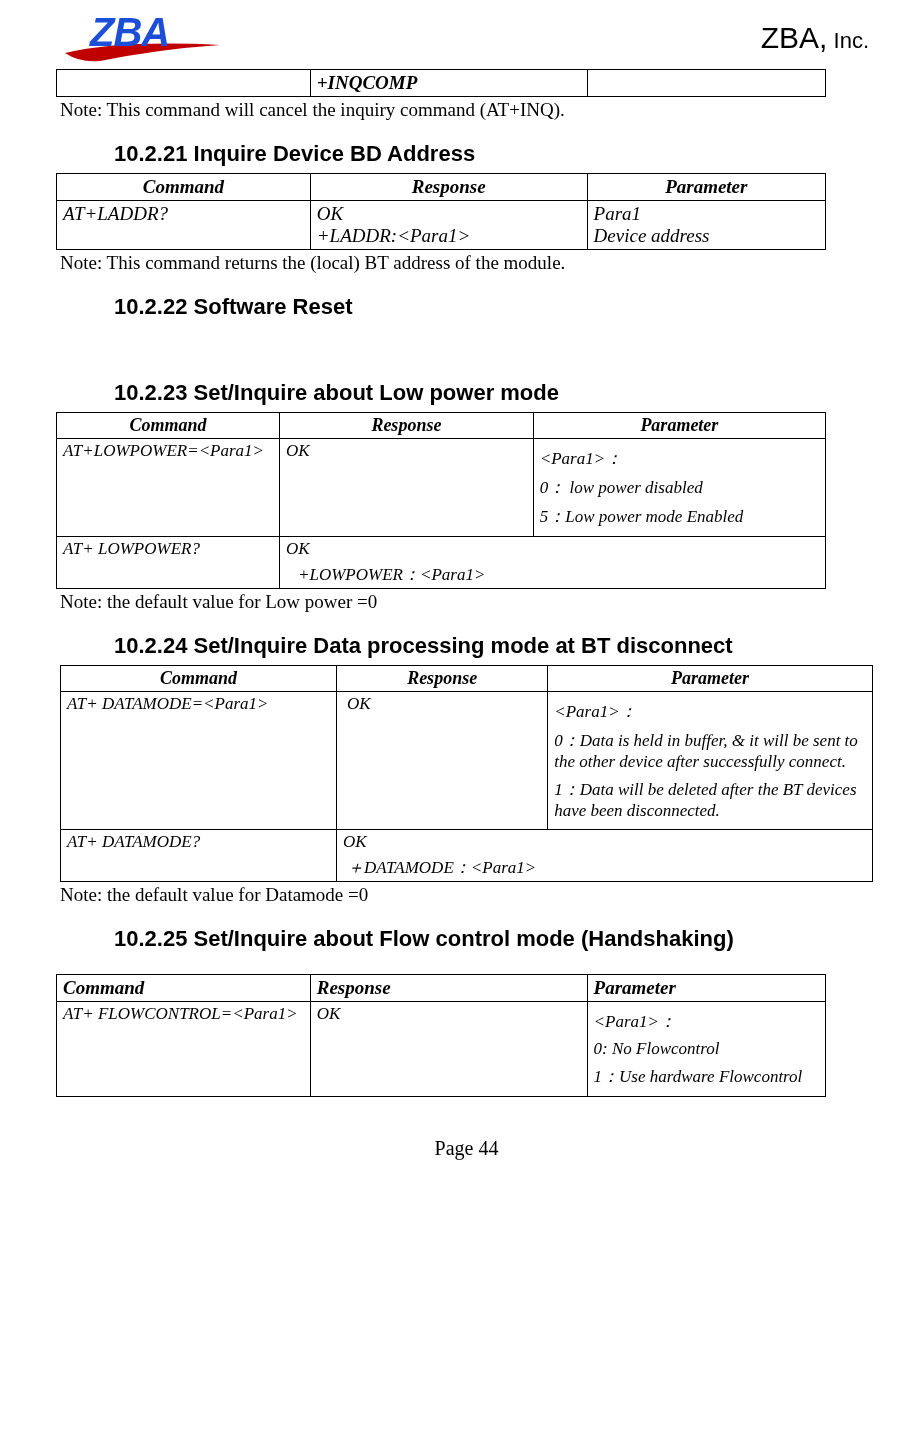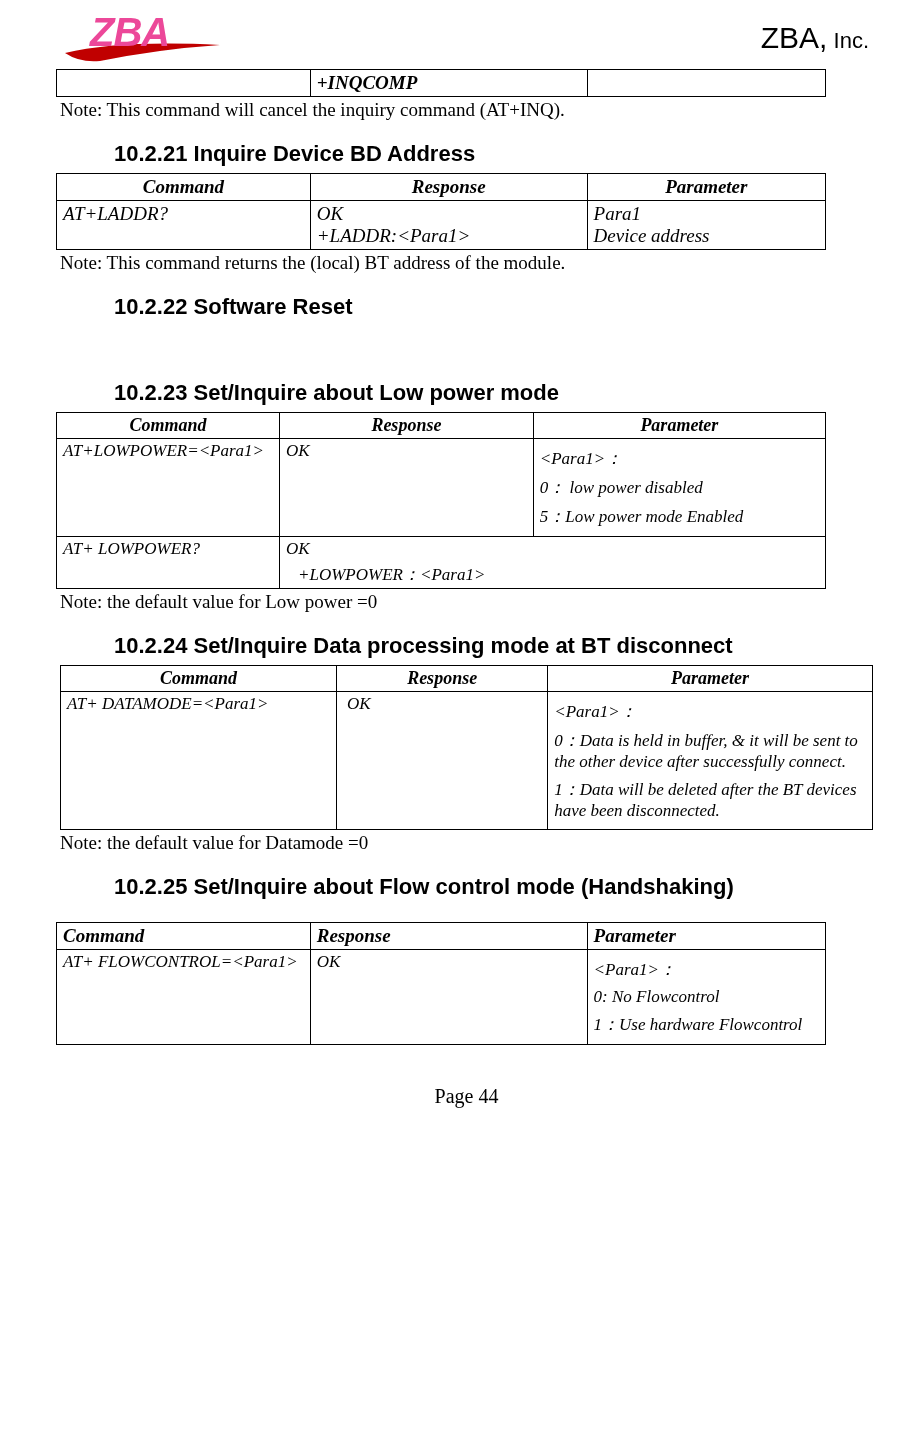--- a/index.html
+++ b/index.html
@@ -21,21 +21,21 @@
       width: 170px;
       height: 55px;
       position: relative;
     }
     .logo-zba {
       position: absolute;
       font-family: Arial, sans-serif;
       font-weight: 900;
       font-style: italic;
       font-size: 40px;
-      color: #ec4899;
+      color: #1d4ed8;
       top: 0;
       left: 30px;
       letter-spacing: -1px;
     }
     .logo-swoosh {
       position: absolute;
       top: 25px;
       left: 0;
     }
     .company-name {
@@ -188,20 +188,27 @@
     <td>AT+ DATAMODE=&lt;Para1&gt;</td>
     <td style="padding-left:10px;">OK</td>
     <td>
       <div class="param-lines">
         <div>&lt;Para1&gt;：</div>
         <div>0：Data is held in buffer, &amp; it will be sent to the other device after successfully connect.</div>
         <div>1：Data will be deleted after the BT devices have been disconnected.</div>
       </div>
     </td>
   </tr>
+  <tr>
+    <td>AT+ DATAMODE?</td>
+    <td colspan="2">
+      <div>OK</div>
+      <div style="margin:4px 0 0 4px;">＋DATAMODE：&lt;Para1&gt;</div>
+    </td>
+  </tr>
 </tbody>
   </table>
 <p class="note">Note: the default value for Datamode =0</p>
 
 <h3 class="section-title" style="margin-bottom:22px;">10.2.25 Set/Inquire about Flow control mode (Handshaking)</h3>
 <table class="w-narrow mini-body bold-left">
   <tbody>
       <tr>
     <th style="width:33%;">Command</th>
     <th style="width:36%;">Response</th>

